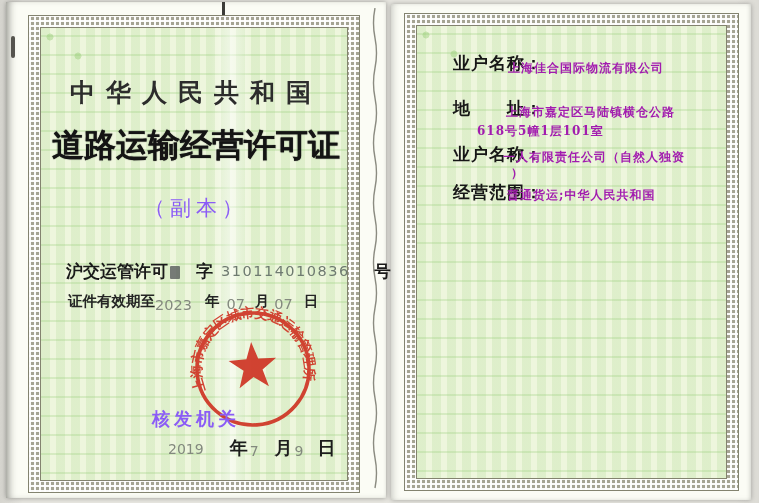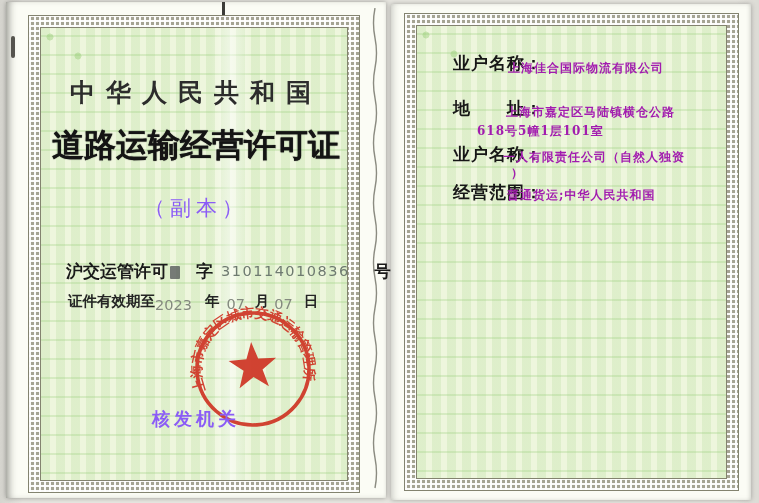--- a/index.html
+++ b/index.html
@@ -89,20 +89,23 @@
       </defs>
       <circle cx="65" cy="65" r="56" fill="none" stroke="#cf3626" stroke-width="3.6"></circle>
       <polygon fill="#cf3626" points="65,38 70.9,54.9 88.8,55.3 74.5,66.1 79.7,83.2 65,73 50.3,83.2 55.5,66.1 41.2,55.3 59.1,54.9"></polygon>
       <text font-size="13.5" fill="#cf3626" font-weight="700" font-family="'DejaVu Sans','Liberation Sans',sans-serif">
         <textPath href="#sealArc" startOffset="0" textLength="196" lengthAdjust="spacing">上海市嘉定区城市交通运输管理所</textPath>
       </text>
     </svg>
 
     <div class="txt issuer centered">核发机关</div>
 
+    <div class="txt issue-date">
+      <span class="val">2019</span><span style="margin-left:26px;">年</span><span class="val" style="display:inline-block;transform:translateY(2px);margin-left:2px;">7</span><span style="margin-left:16px;">月</span><span class="val" style="display:inline-block;transform:translateY(2px);margin-left:2px;">9</span><span style="margin-left:14px;">日</span>
+    </div>
 
     <div class="speck-a"></div>
     <div class="speck-b"></div>
   </div>
 
   <svg class="tear" width="8" height="486" viewBox="0 0 8 486">
     <path d="M4 0 Q1 15 4 30 T4 60 T4 90 T4 120 T4 150 T4 180 T4 210 T4 240 T4 270 T4 300 T4 330 T4 360 T4 390 T4 420 T4 450 T4 480" fill="none" stroke="#8b8b81" stroke-width="1.4"></path>
   </svg>
 
   <div class="page right-page">

